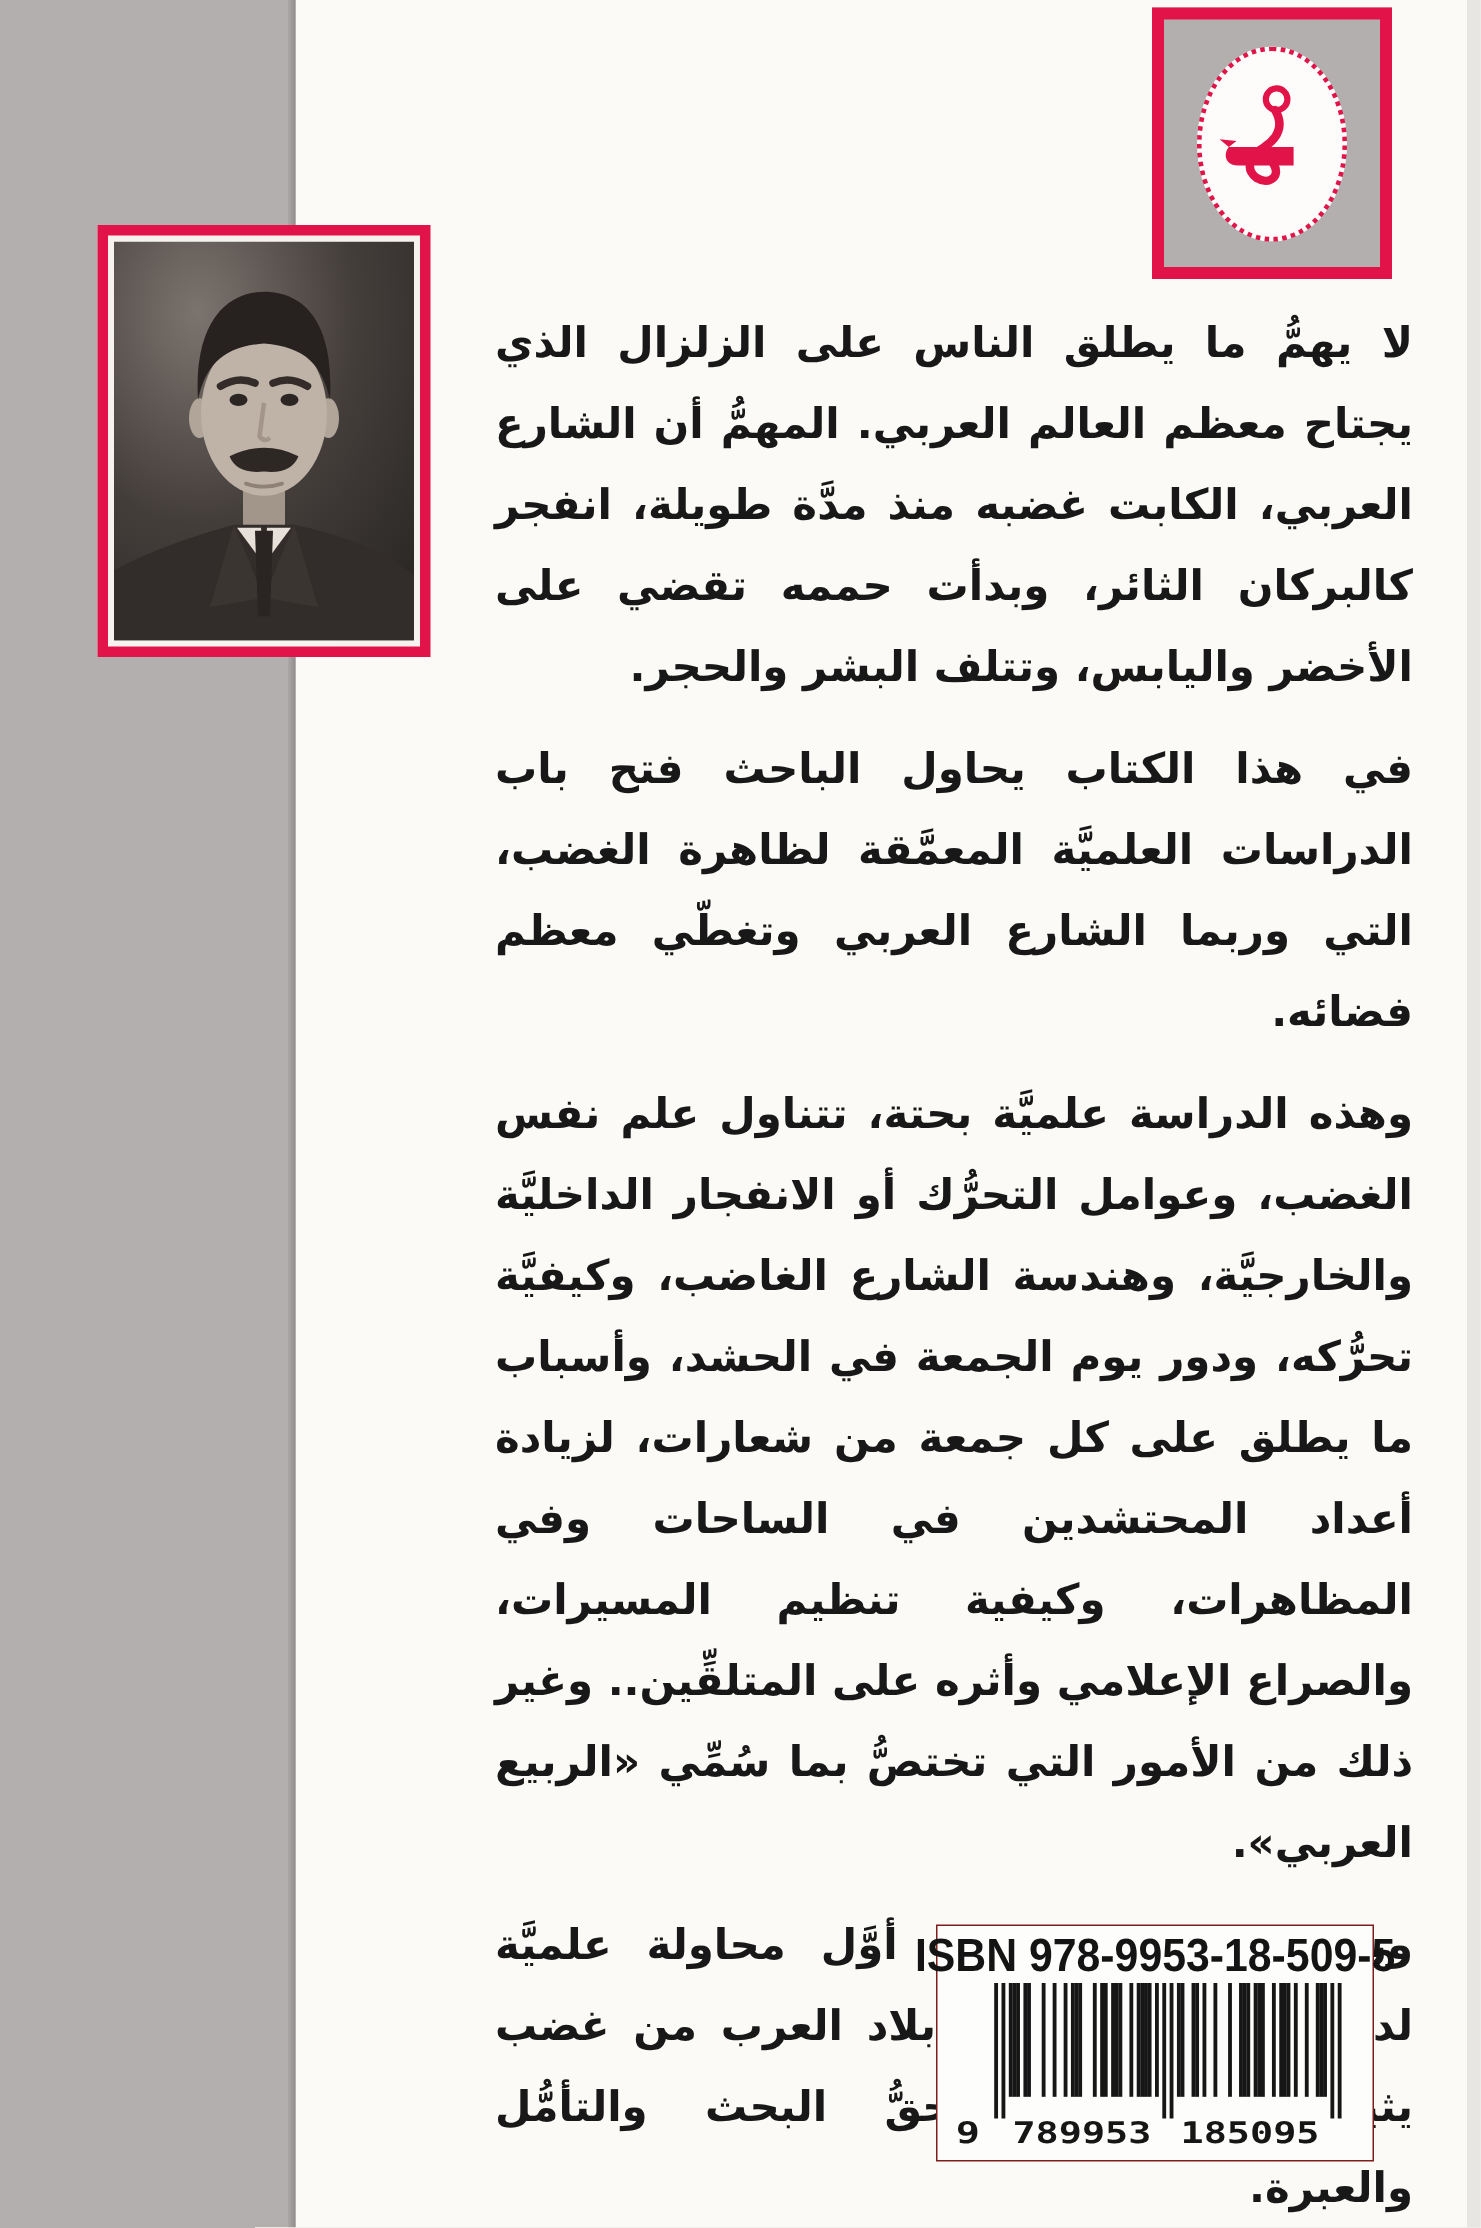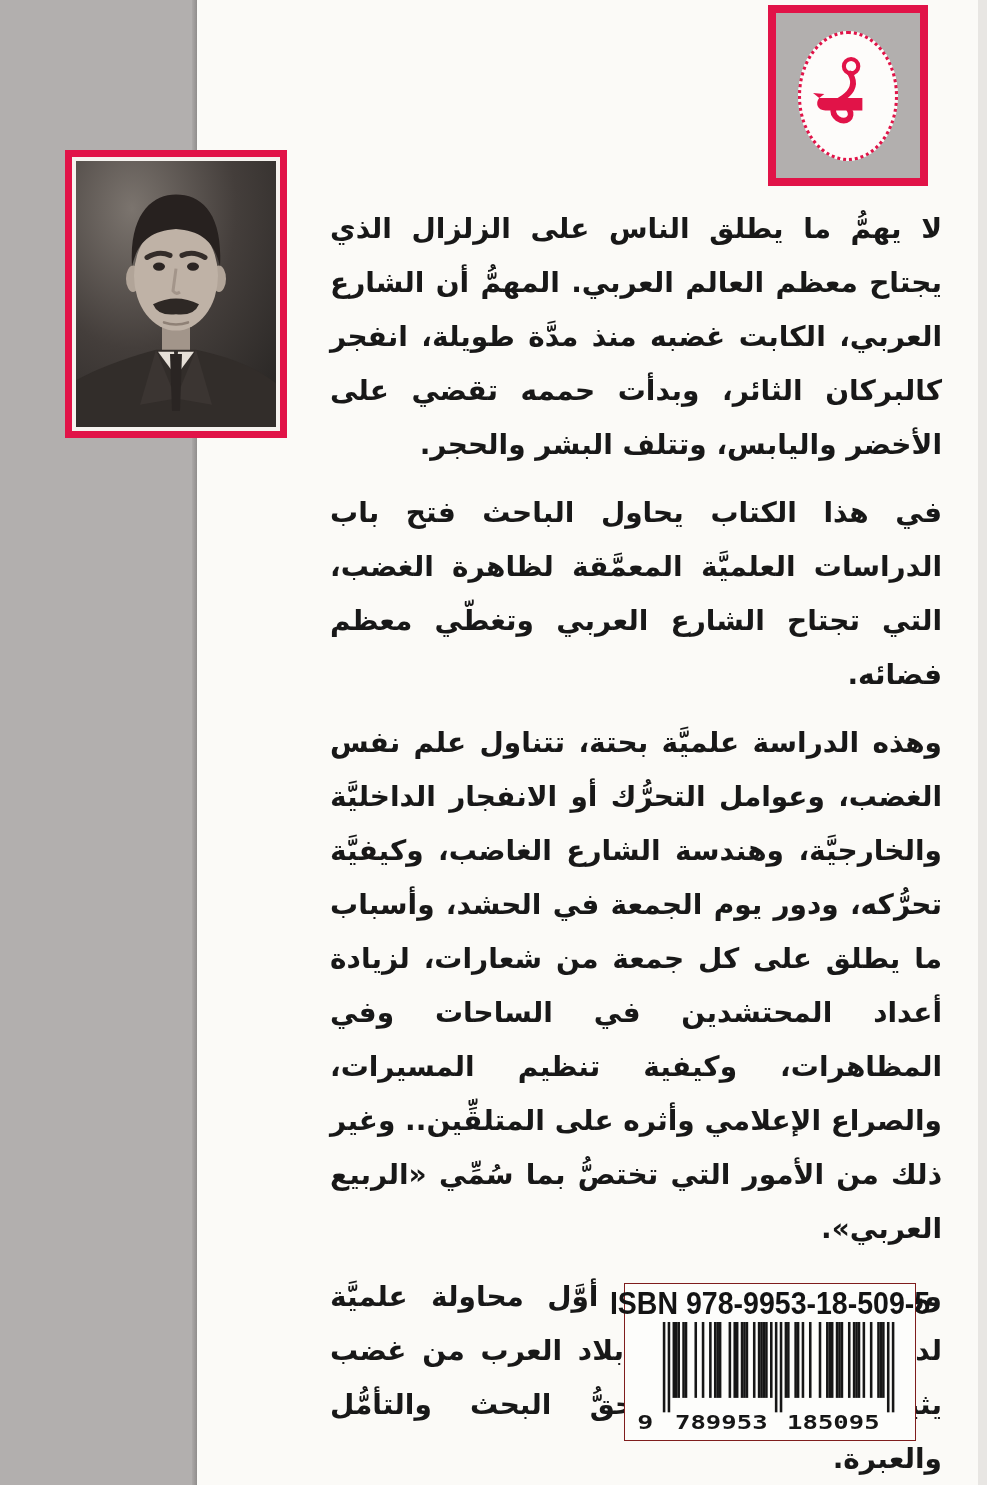--- a/index.html
+++ b/index.html
@@ -98,21 +98,21 @@
       <ellipse cx="83" cy="104" rx="6" ry="4" fill="#2b2523"></ellipse>
       <ellipse cx="117" cy="104" rx="6" ry="4" fill="#2b2523"></ellipse>
       <path d="M100 106 L97 128 Q100 132 104 129" fill="none" stroke="#a3958a" stroke-width="3"></path>
       <path d="M77 141 Q100 130 123 141 Q118 153 100 151 Q82 153 77 141 Z" fill="#2e2825"></path>
       <path d="M88 159 Q100 163 112 159" fill="none" stroke="#8f8176" stroke-width="2.5" stroke-linecap="round"></path>
     </svg>
   </div>
 
   <div class="blurb">
     <p>لا يهمُّ ما يطلق الناس على الزلزال الذي يجتاح معظم العالم العربي. المهمُّ أن الشارع العربي، الكابت غضبه منذ مدَّة طويلة، انفجر كالبركان الثائر، وبدأت حممه تقضي على الأخضر واليابس، وتتلف البشر والحجر.</p>
-    <p>في هذا الكتاب يحاول الباحث فتح باب الدراسات العلميَّة المعمَّقة لظاهرة الغضب، التي تجتاح الشارع العربي وتغطّي معظم فضائه.</p>
+    <p>في هذا الكتاب يحاول الباحث فتح باب الدراسات العلميَّة المعمَّقة لظاهرة الغضب، التي وربما الشارع العربي وتغطّي معظم فضائه.</p>
     <p>وهذه الدراسة علميَّة بحتة، تتناول علم نفس الغضب، وعوامل التحرُّك أو الانفجار الداخليَّة والخارجيَّة، وهندسة الشارع الغاضب، وكيفيَّة تحرُّكه، ودور يوم الجمعة في الحشد، وأسباب ما يطلق على كل جمعة من شعارات، لزيادة أعداد المحتشدين في الساحات وفي المظاهرات، وكيفية تنظيم المسيرات، والصراع الإعلامي وأثره على المتلقِّين.. وغير ذلك من الأمور التي تختصُّ بما سُمِّي «الربيع العربي».</p>
     <p>وربما كان هذا البحث أوَّل محاولة علميَّة لدراسة ما يحصل في بلاد العرب من غضب يثير الدهشة، ويستحقُّ البحث والتأمُّل والعبرة.</p>
 
   </div>
 
   <div class="isbn-box">
     <div class="isbn-label">ISBN 978-9953-18-509-5</div>
     <svg id="barcode" class="barcode-svg" viewBox="-11 0 110 62" preserveAspectRatio="none" aria-hidden="true">
         <rect x="0" y="0" width="1.05" height="50" fill="#161616"></rect>
         <rect x="2" y="0" width="1.05" height="50" fill="#161616"></rect>

